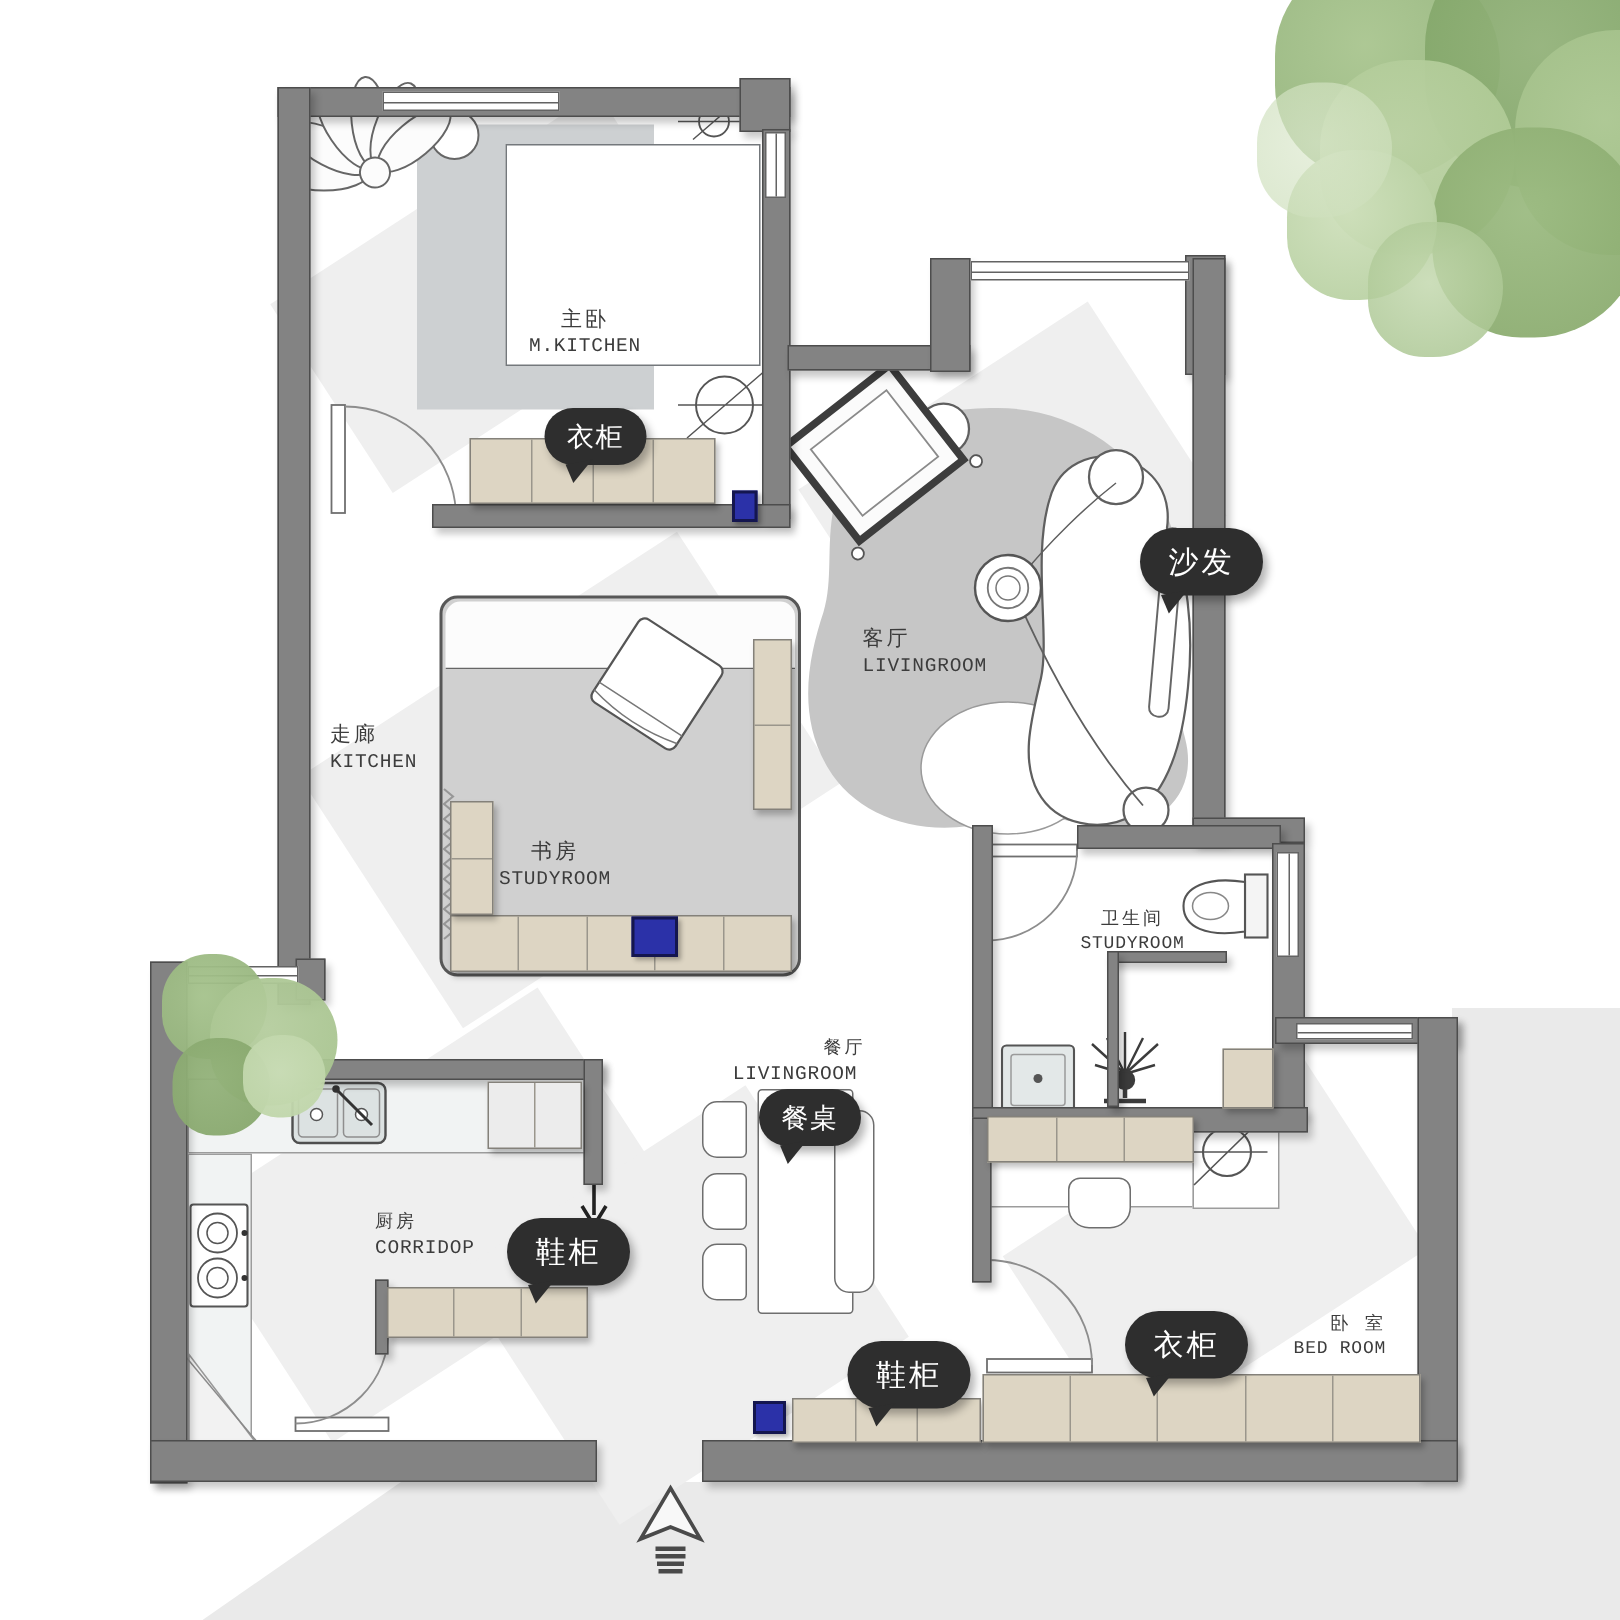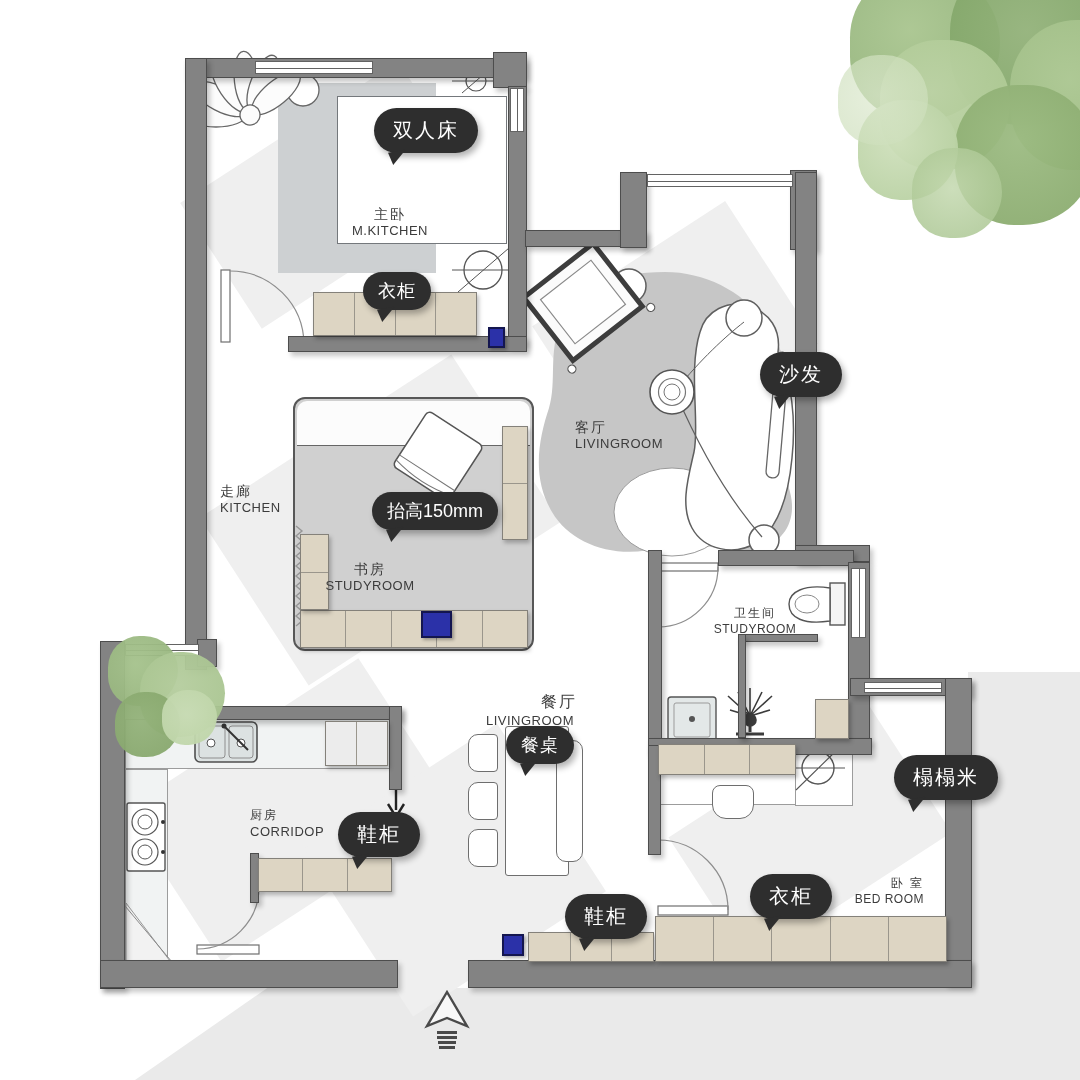--- a/index.html
+++ b/index.html
@@ -24,21 +24,21 @@
   .cab.col{flex-direction:column;}
   .cab.col b{border-right:none;border-bottom:1px solid #9a968c;}
   .cab.col b:last-child{border-bottom:none;}
   .cab.lite{background:#ececec;}
   
   .cnt{position:absolute;background:#f1f3f3;border:1px solid #9c9c9c;z-index:3;box-sizing:border-box;}
   .blue{position:absolute;background:#2b31a8;border:2px solid #14164f;z-index:7;box-sizing:border-box;box-shadow:2px 2px 3px rgba(0,0,0,.3);}
   
   .fur{position:absolute;background:#fff;border:1.5px solid #6e6e6e;z-index:3;box-sizing:border-box;}
   
-  .rlabel{position:absolute;z-index:8;color:#3c3c3c;text-align:center;line-height:1.3;}
+  .rlabel{position:absolute;z-index:8;color:#3c3c3c;text-align:center;line-height:1.3;font-family:Liberation Mono, monospace;}
   .rlabel .cn{font-size:14px;letter-spacing:2px;}
   .rlabel .en{font-size:13px;letter-spacing:.5px;}
   
   .bubble{position:absolute;background:#2e2e2e;color:#fff;border-radius:26px;
           padding:9px 19px;font-size:20px;letter-spacing:2px;z-index:10;white-space:nowrap;
           box-shadow:3px 4px 6px rgba(0,0,0,.3);}
   .bubble::after{content:'';position:absolute;left:15px;bottom:-11px;width:0;height:0;
           border-style:solid;border-width:13px 15px 0 3px;
           border-color:#2e2e2e transparent transparent transparent;transform:rotate(-10deg);}
   .bubble.sm{font-size:18px;padding:7px 15px;letter-spacing:1px;}
@@ -308,41 +308,38 @@
   </div>
   <div class="rlabel" style="left:315px;top:560px;width:110px;">
     <div class="cn">书房</div>
     <div class="en">STUDYROOM</div>
   </div>
   <div class="rlabel" style="left:705px;top:606px;width:100px;">
     <div class="cn" style="font-size:12px;">卫生间</div>
     <div class="en" style="font-size:12px;">STUDYROOM</div>
   </div>
   <div class="rlabel" style="left:465px;top:692px;width:130px;">
-    <div class="cn" style="font-size:16px;text-align:right;padding-right:18px;">餐厅</div>
+    <div class="cn" style="font-size:12px;text-align:right;padding-right:18px;">餐厅</div>
     <div class="en" style="font-size:13px;">LIVINGROOM</div>
   </div>
   <div class="rlabel" style="left:250px;top:808px;width:80px;text-align:left;">
     <div class="cn" style="font-size:12px;">厨房</div>
     <div class="en">CORRIDOP</div>
   </div>
   <div class="rlabel" style="left:834px;top:876px;width:90px;text-align:right;">
     <div class="cn" style="font-size:12px;">卧 室</div>
     <div class="en" style="font-size:12px;">BED ROOM</div>
   </div>
 
-  <div class="bubble" style="left:374px;top:108px;">双人床</div>
   <div class="bubble sm" style="left:363px;top:272px;">衣柜</div>
   <div class="bubble" style="left:760px;top:352px;">沙发</div>
-  <div class="bubble sm" style="left:372px;top:492px;letter-spacing:0;">抬高150mm</div>
   <div class="bubble sm" style="left:506px;top:726px;">餐桌</div>
   <div class="bubble" style="left:338px;top:812px;">鞋柜</div>
   <div class="bubble" style="left:565px;top:894px;">鞋柜</div>
   <div class="bubble" style="left:750px;top:874px;">衣柜</div>
-  <div class="bubble" style="left:894px;top:755px;">榻榻米</div>
 
   <div class="t" style="left:850px;top:-30px;width:150px;height:150px;background:radial-gradient(circle at 40% 40%,#a9c58f,#8fb077);"></div>
   <div class="t" style="left:950px;top:-45px;width:170px;height:170px;background:radial-gradient(circle at 45% 45%,#93b27a,#7ca263);"></div>
   <div class="t" style="left:1010px;top:20px;width:150px;height:150px;background:radial-gradient(circle at 40% 40%,#b0ca97,#9cbb82);"></div>
   <div class="t" style="left:880px;top:40px;width:130px;height:130px;background:radial-gradient(circle at 40% 40%,#bcd2a5,#aac78f);"></div>
   <div class="t" style="left:955px;top:85px;width:140px;height:140px;background:radial-gradient(circle at 45% 40%,#9cbb82,#88a96c);"></div>
   <div class="t" style="left:858px;top:100px;width:100px;height:100px;background:radial-gradient(circle at 40% 40%,#cfe0bc,#b3cd9c);"></div>
   <div class="t" style="left:1020px;top:120px;width:110px;height:110px;background:radial-gradient(circle at 40% 40%,#9cbb82,#86a express66c);"></div>
   <div class="t" style="left:912px;top:148px;width:90px;height:90px;background:radial-gradient(circle at 45% 45%,#c3d8ae,#a5c28c);opacity:.85;"></div>
   <div class="t" style="left:838px;top:55px;width:90px;height:90px;background:radial-gradient(circle at 45% 45%,#dde9cf,#c9dcb6);opacity:.7;"></div>

